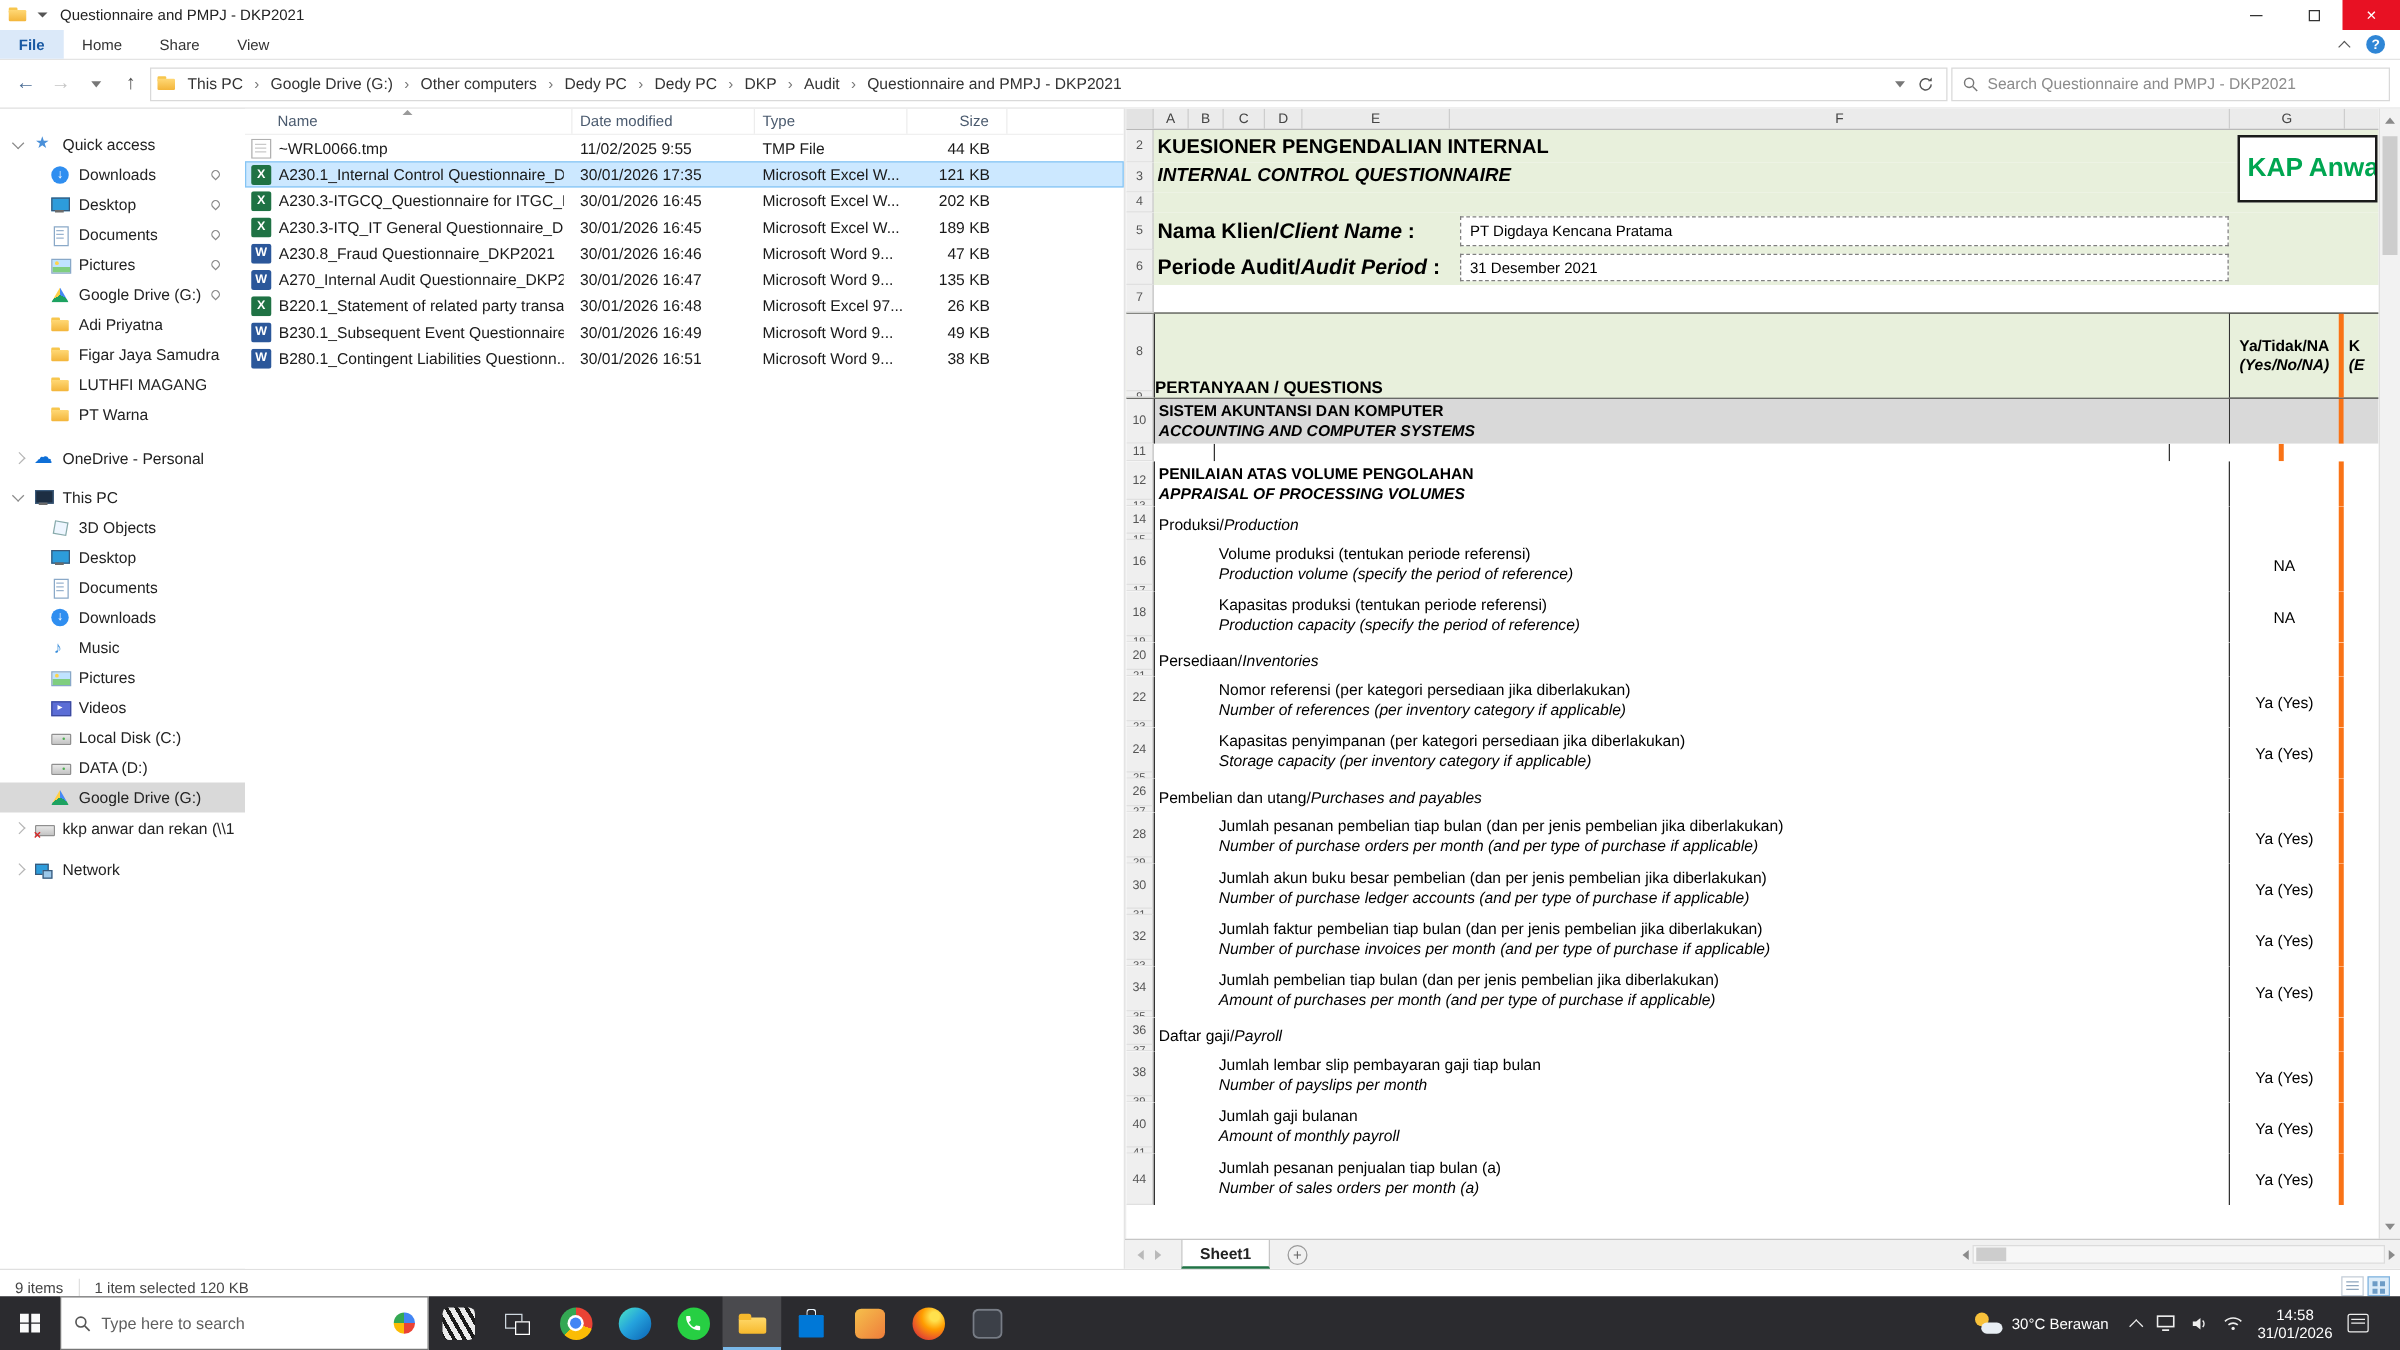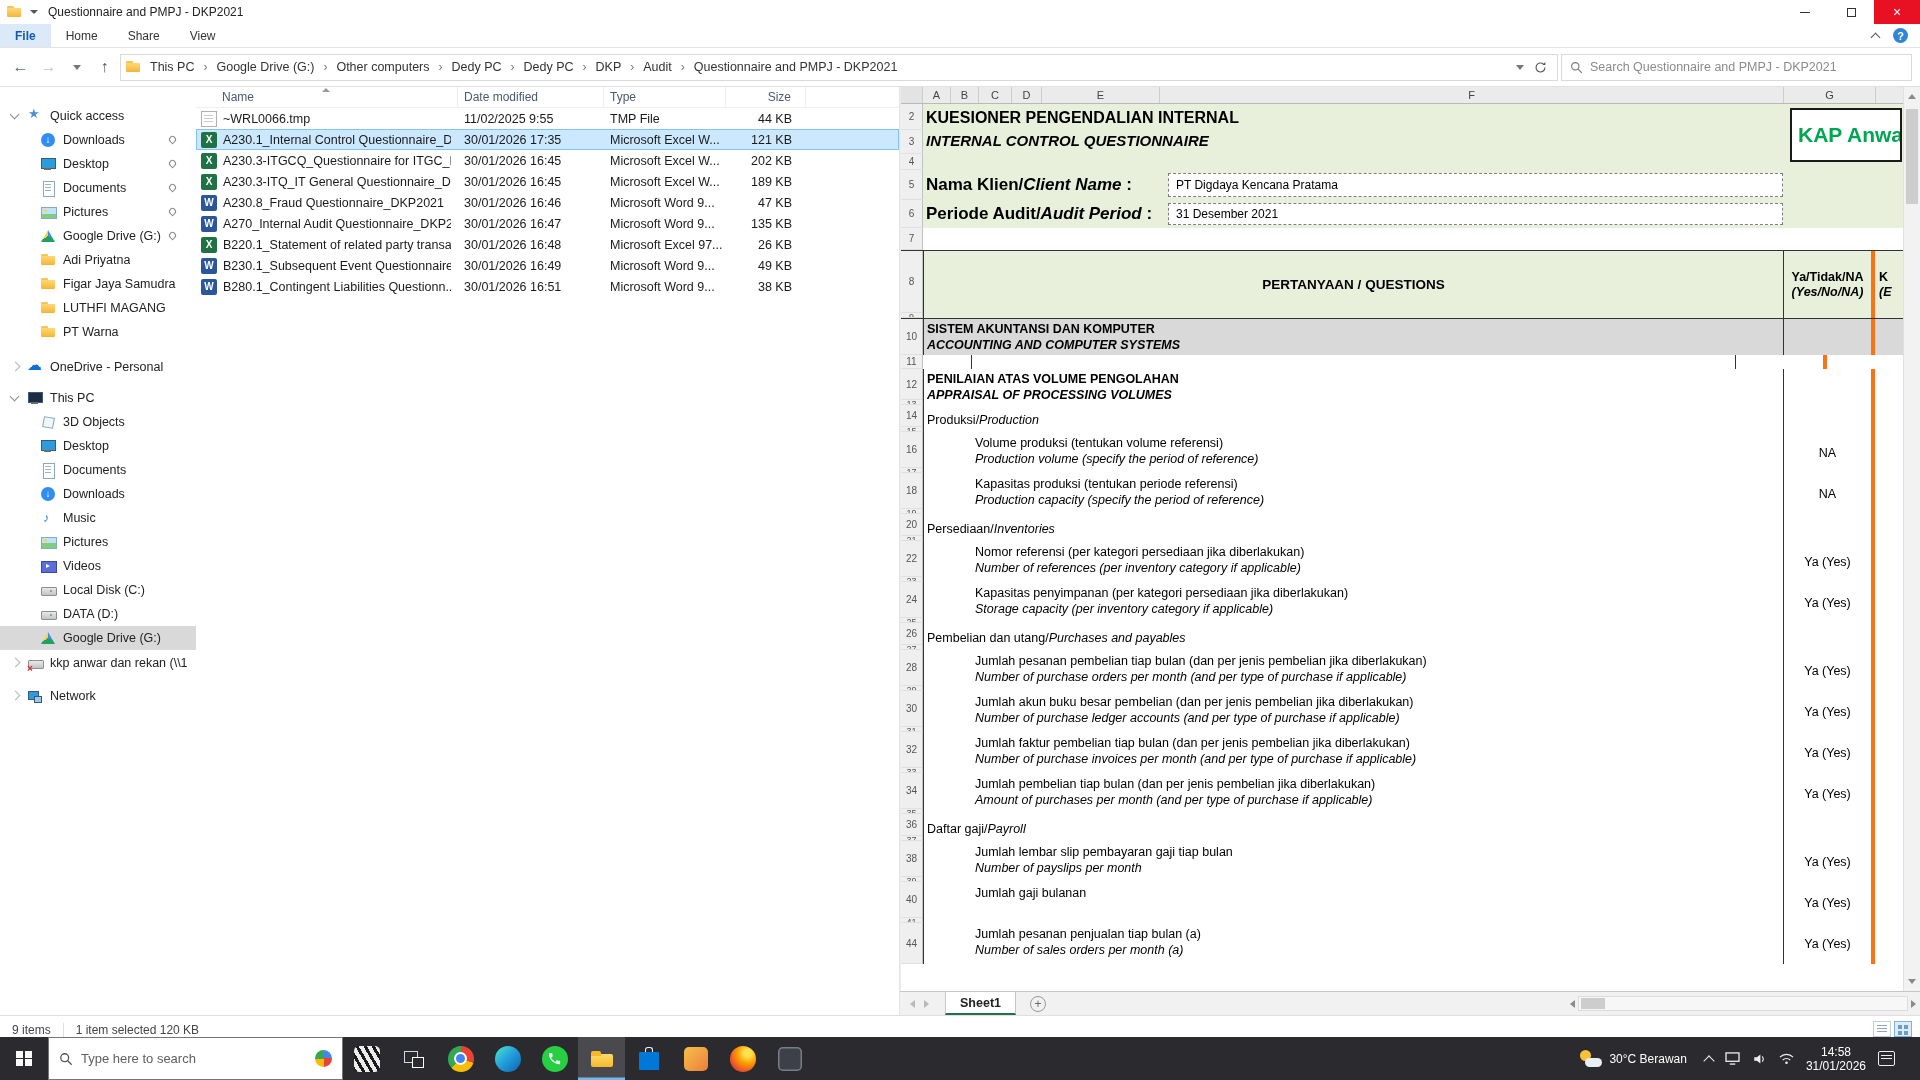--- a/index.html
+++ b/index.html
@@ -119,21 +119,21 @@
   .t1{font-size:16px;font-weight:bold;line-height:27px;padding-left:3px;white-space:nowrap;display:block}
   .t2{font-size:15px;font-weight:bold;font-style:italic;line-height:22px;padding-left:3px;white-space:nowrap;display:block}
   .xl-banner{position:relative}
   .kap-box{position:absolute;left:889px;top:4px;width:112px;height:54px;background:#fff;border:2px solid #1a1a1a;display:flex;align-items:center;padding-left:6px;overflow:hidden}
   .kap-box span{color:#00a651;font-weight:bold;font-size:21px;white-space:nowrap}
   .lblrow{display:flex;align-items:center}
   .xlabel{font-size:17px;font-weight:bold;padding-left:3px;white-space:nowrap}
   .xlabel .it{font-style:italic}
   .valbox{position:absolute;left:245px;width:615px;top:3px;bottom:3px;background:#fff;border:1px dashed #7f7f7f;font-size:12px;display:flex;align-items:center;padding:0 7px;white-space:nowrap}
   .xhdr{display:flex;height:69px;background:#e8f0dc;border-top:1px solid #333;border-bottom:1px solid #333}
-  .xhdr .xmain{border-left:1px solid #333;display:flex;align-items:flex-end;justify-content:center;padding-bottom:26px;font-weight:bold;font-size:13.5px}
+  .xhdr .xmain{border-left:1px solid #333;display:flex;align-items:flex-end;justify-content:flex-start;padding-bottom:1px;font-weight:bold;font-size:13.5px}
   .xans{width:92px;flex:none;border-left:1px solid #333;border-right:4px solid #f97316;display:flex;flex-direction:column;align-items:center;justify-content:center;text-align:center;font-size:12.5px;line-height:16px;overflow:hidden}
   .xhdr .xans{font-weight:bold;line-height:15px}
   .xslv{width:28px;flex:none;overflow:hidden;display:flex;flex-direction:column;justify-content:center;padding-left:4px;font-size:12.5px;line-height:15px}
   .xhdr .xslv{font-weight:bold}
   .it{font-style:italic}
   .xblk{display:flex;overflow:hidden}
   .xblk .xmain{border-left:1px solid #333;padding-left:3px;padding-top:2px}
   .xblk .xans{justify-content:center}
   .l1{font-size:12.5px;line-height:16px;white-space:nowrap}
   .l2{font-size:12.5px;line-height:16px;font-style:italic;white-space:nowrap}
@@ -617,21 +617,21 @@
               </div>
               <div class="xans"></div>
               <div class="xslv"></div>
             </div>
             <div class="xblk t-question" style="height: 41px;">
               <div class="gut">
                 <div class="gnum">16</div>
                 <div class="gsliver">17</div>
               </div>
               <div class="xmain">
-                <div class="l1">Volume produksi (tentukan volume referensi)</div>
+                <div class="l1">Volume produksi (tentukan periode referensi)</div>
                 <div class="l2">Production volume (specify the period of reference)</div>
               </div>
               <div class="xans">NA</div>
               <div class="xslv"></div>
             </div>
             <div class="xblk t-question" style="height: 41px;">
               <div class="gut">
                 <div class="gnum">18</div>
                 <div class="gsliver">19</div>
               </div>
@@ -762,20 +762,21 @@
               <div class="xans">Ya (Yes)</div>
               <div class="xslv"></div>
             </div>
             <div class="xblk t-question" style="height: 41px;">
               <div class="gut">
                 <div class="gnum">40</div>
                 <div class="gsliver">41</div>
               </div>
               <div class="xmain">
                 <div class="l1">Jumlah gaji bulanan</div>
+                <div class="l2">Amount of monthly payroll</div>
               </div>
               <div class="xans">Ya (Yes)</div>
               <div class="xslv"></div>
             </div>
             <div class="xblk t-question" style="height: 41px;">
               <div class="gut">
                 <div class="gnum">44</div>
               </div>
               <div class="xmain">
                 <div class="l1">Jumlah pesanan penjualan tiap bulan (a)</div>

